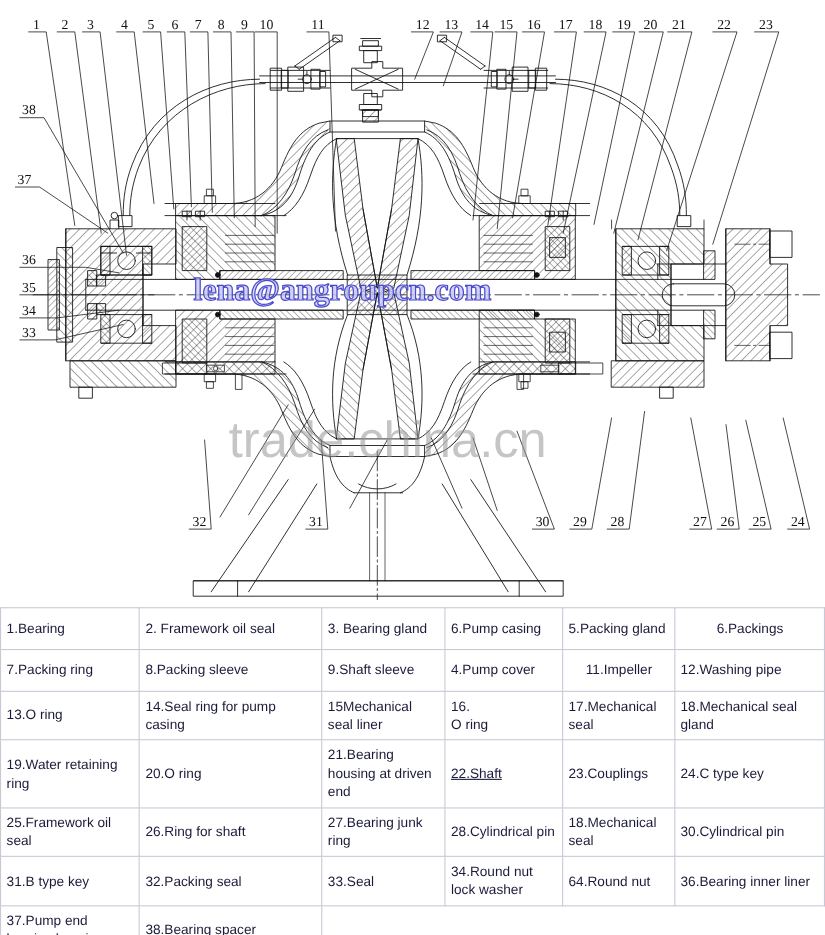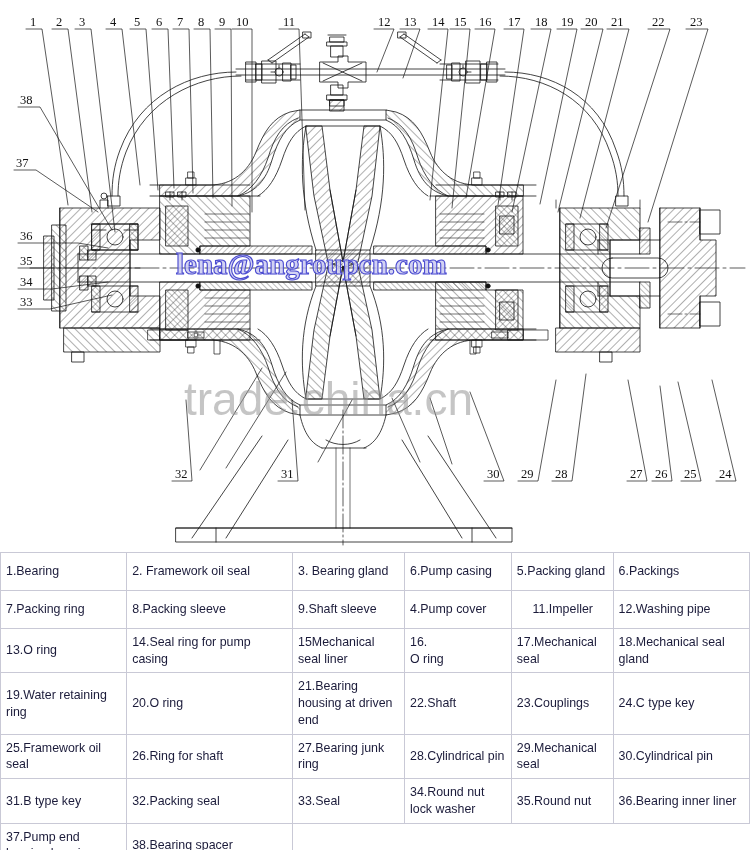--- a/index.html
+++ b/index.html
@@ -28,21 +28,21 @@
     font-weight:bold;
     letter-spacing:0px;
     color:rgba(255,255,255,0.55);
     -webkit-text-stroke:1.1px #4a4ad0;
     text-shadow:0 0 1px rgba(90,90,210,.6);
     white-space:nowrap;
     pointer-events:none;
   }
   .wm-trade{
     position:absolute;
-    left:184px; top:372px;
+    left:208px; top:372px;
     font-family:"Liberation Sans", sans-serif;
     font-size:46px;
     font-weight:400;
     color:rgba(150,150,150,0.55);
     white-space:nowrap;
     pointer-events:none;
     text-align:right;
   }
 
   
@@ -514,21 +514,21 @@
   </div>
 
   <table id="parts-table">
     <tbody>
         <tr>
           <td style="width: 124px; margin-left: 16px;">1.Bearing</td>
           <td style="width: 163px;">2. Framework oil seal</td>
           <td style="width: 110px;">3. Bearing gland</td>
           <td style="width: 105px;">6.Pump casing</td>
           <td style="width: 100px;">5.Packing gland</td>
-          <td style="width: 134px;">6.Packings</td>
+          <td style="width: 134px; text-align: center;">6.Packings</td>
         </tr>
         <tr>
           <td style="width: 105px;">7.Packing ring</td>
           <td style="width: 163px;">8.Packing sleeve</td>
           <td style="width: 127px;">9.Shaft sleeve</td>
           <td style="width: 105px;">4.Pump cover</td>
           <td style="width: 100px; text-align: center;">11.Impeller</td>
           <td style="width: 150px;">12.Washing pipe</td>
         </tr>
         <tr>
@@ -536,38 +536,38 @@
           <td style="width: 188px;">14.Seal ring for pump casing</td>
           <td style="width: 127px;">15Mechanical seal liner</td>
           <td style="width: 105px;">16.<br>O ring</td>
           <td style="width: 100px;">17.Mechanical seal</td>
           <td style="width: 150px;">18.Mechanical seal gland</td>
         </tr>
         <tr>
           <td style="width: 138px;">19.Water retaining ring</td>
           <td style="width: 72px;">20.O ring</td>
           <td style="width: 185px;">21.Bearing housing at driven end</td>
-          <td style="width: 105px;">22.Shaft</td>
+          <td style="width: 105px; text-decoration: underline;">22.Shaft</td>
           <td style="width: 100px;">23.Couplings</td>
           <td style="width: 150px; margin-left: 23px;">24.C type key</td>
         </tr>
         <tr>
           <td style="width: 122px;">25.Framework oil seal</td>
           <td style="width: 108px;">26.Ring for shaft</td>
           <td style="width: 165px;">27.Bearing junk ring</td>
           <td style="width: 105px;">28.Cylindrical pin</td>
-          <td style="width: 100px;">29.Mechanical seal</td>
+          <td style="width: 100px;">18.Mechanical seal</td>
           <td style="width: 150px;">30.Cylindrical pin</td>
         </tr>
         <tr>
           <td style="width: 138px;">31.B type key</td>
           <td style="width: 130px;">32.Packing seal</td>
           <td style="width: 97px;">33.Seal</td>
           <td style="width: 135px;">34.Round nut lock washer</td>
-          <td style="width: 100px;">35.Round nut</td>
+          <td style="width: 100px;">64.Round nut</td>
           <td style="width: 150px;">36.Bearing inner liner</td>
         </tr>
         <tr>
           <td style="width: 370px;">37.Pump end bearing housing</td>
           <td style="width: 380px;">38.Bearing spacer</td>
         </tr>
       </tbody>
   </table>
 
 </div>

